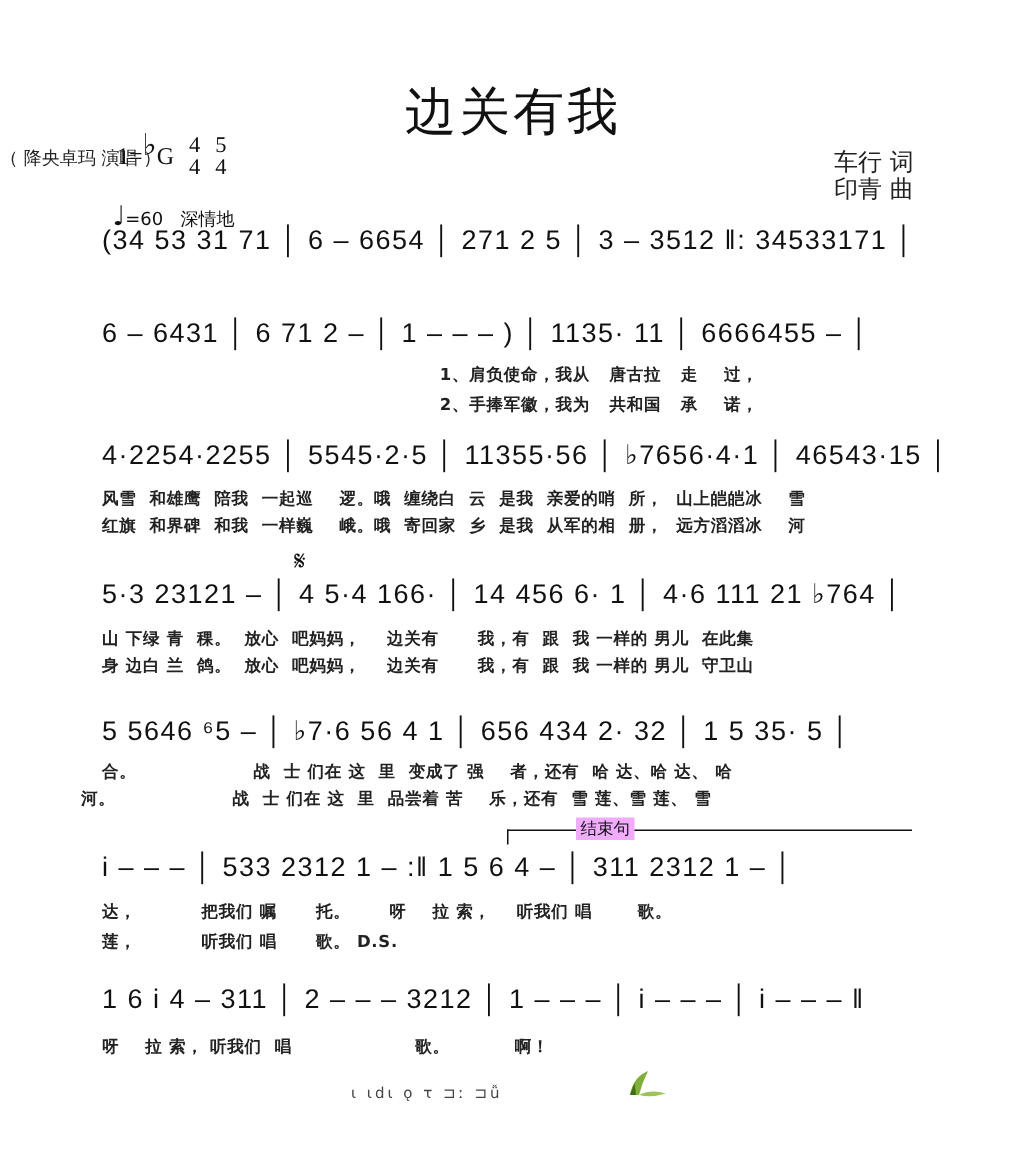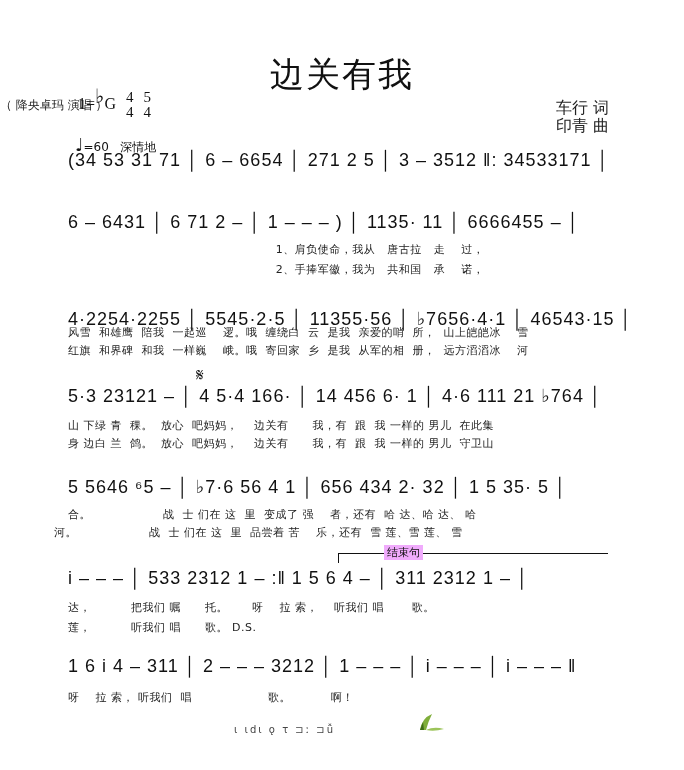--- a/index.html
+++ b/index.html
@@ -14,21 +14,21 @@
   .credit { left: 556px; font-size: 16px; color: #222; }
   .key { left: 78px; top: 90px; font-family: "Liberation Serif", serif; font-size: 16px; }
   .key .flat { font-size: 20px; position: relative; top: -6px; }
   .frac { display: inline-block; text-align: center; vertical-align: middle; font-family: "Liberation Serif", serif; font-size: 15px; line-height: 15px; margin-left: 6px; }
   .frac span { display: block; }
   .tempo { left: 75px; top: 118px; font-size: 12px; margin-top: 16px; }
   .tempo .note { font-size: 18px; }
 
   .row { position: absolute; left: 68px; width: 545px; height: 30px; }
   .notes { position: absolute; left: 0; top: 0; white-space: nowrap; font-family: "Liberation Sans", sans-serif; font-size: 18px; letter-spacing: 1px; }
-  .lyric { position: absolute; left: 0; white-space: pre; font-size: 11px; color: #222; letter-spacing: 0.5px; }
+  .lyric { position: absolute; left: 0; white-space: pre; font-size: 11px; color: #222; letter-spacing: 0.5px; font-weight: bold; }
   .ending { position: absolute; border-top: 1px solid #111; border-left: 1px solid #111; height: 10px; }
   .ending-label { position: absolute; background: #f0abfc; font-size: 11px; padding: 0 3px; }
   .segno { font-size: 18px; font-family: "DejaVu Serif", serif; }
   .leaf { left: 416px; top: 712px; width: 30px; height: 20px; }
   .watermark { left: 234px; top: 724px; font-size: 10px; color: #444; letter-spacing: 2px; }
 </style>
 </head>
 <body>
 
 <div class="abs title">边关有我</div>
@@ -50,21 +50,21 @@
 <div class="row" style="top:150px">
   <div class="notes">(34 53 31 71 │ 6 – 6654 │ 271 2 5 │ 3 – 3512 ‖: 34533171 │</div>
 </div>
 
 <div class="row" style="top:212px">
   <div class="notes">6 – 6431 │ 6 71 2 – │ 1 – – – ) │ 1135· 11 │ 6666455 – │</div>
 </div>
 <div class="lyric" style="left:68px; top:242px">                                                    1、肩负使命，我从   唐古拉   走    过，</div>
 <div class="lyric" style="left:68px; top:262px">                                                    2、手捧军徽，我为   共和国   承    诺，</div>
 
-<div class="row" style="top:308px">
+<div class="row" style="top:292px">
   <div class="notes">4·2254·2255 │ 5545·2·5 │ 11355·56 │ ♭7656·4·1 │ 46543·15 │</div>
 </div>
 <div class="lyric" style="left:68px; top:325px">风雪  和雄鹰  陪我  一起巡    逻。哦  缠绕白  云  是我  亲爱的哨  所，  山上皑皑冰    雪</div>
 <div class="lyric" style="left:68px; top:343px">红旗  和界碑  和我  一样巍    峨。哦  寄回家  乡  是我  从军的相  册，  远方滔滔冰    河</div>
 
 <div class="abs segno" style="left:196px; top:364px">𝄋</div>
 <div class="row" style="top:385px">
   <div class="notes">5·3 23121 – │ 4 5·4 166· │ 14 456 6· 1 │ 4·6 111 21 ♭764 │</div>
 </div>
 <div class="lyric" style="left:68px; top:418px">山 下绿 青  稞。  放心  吧妈妈，    边关有      我，有  跟  我 一样的 男儿  在此集</div>

